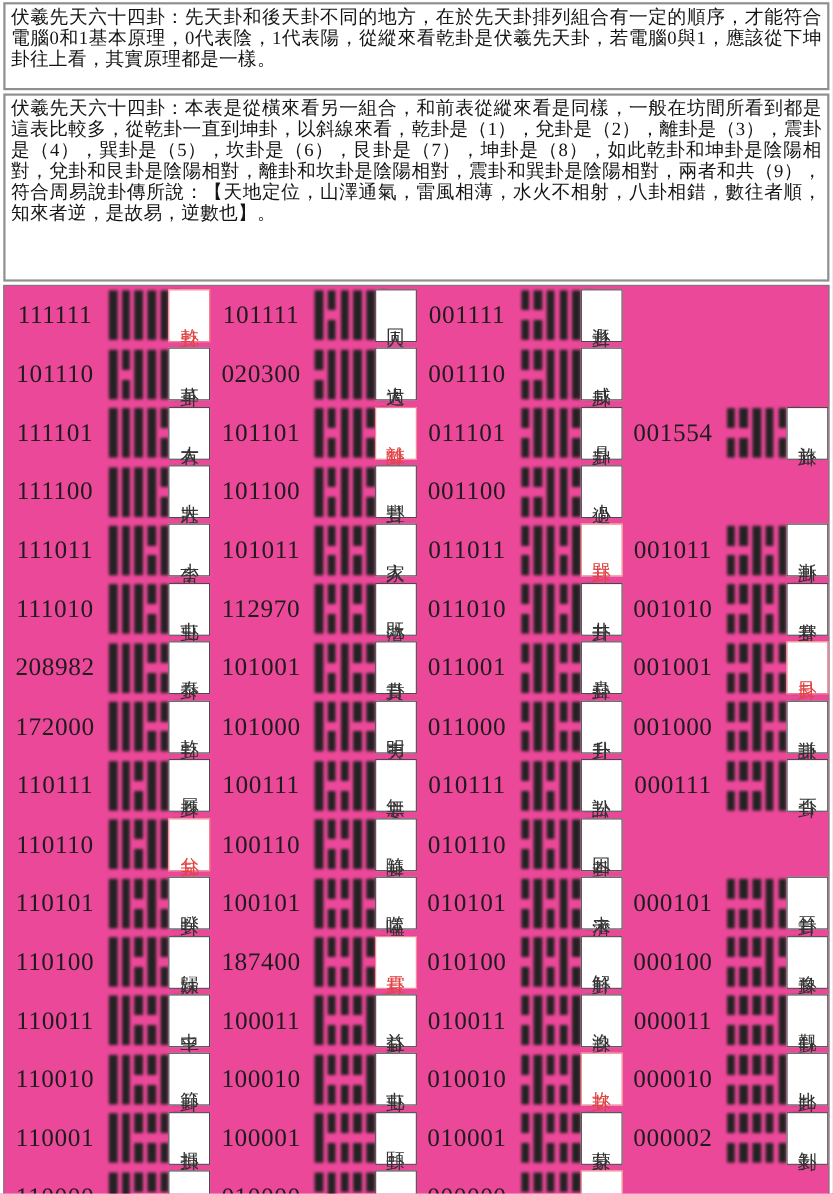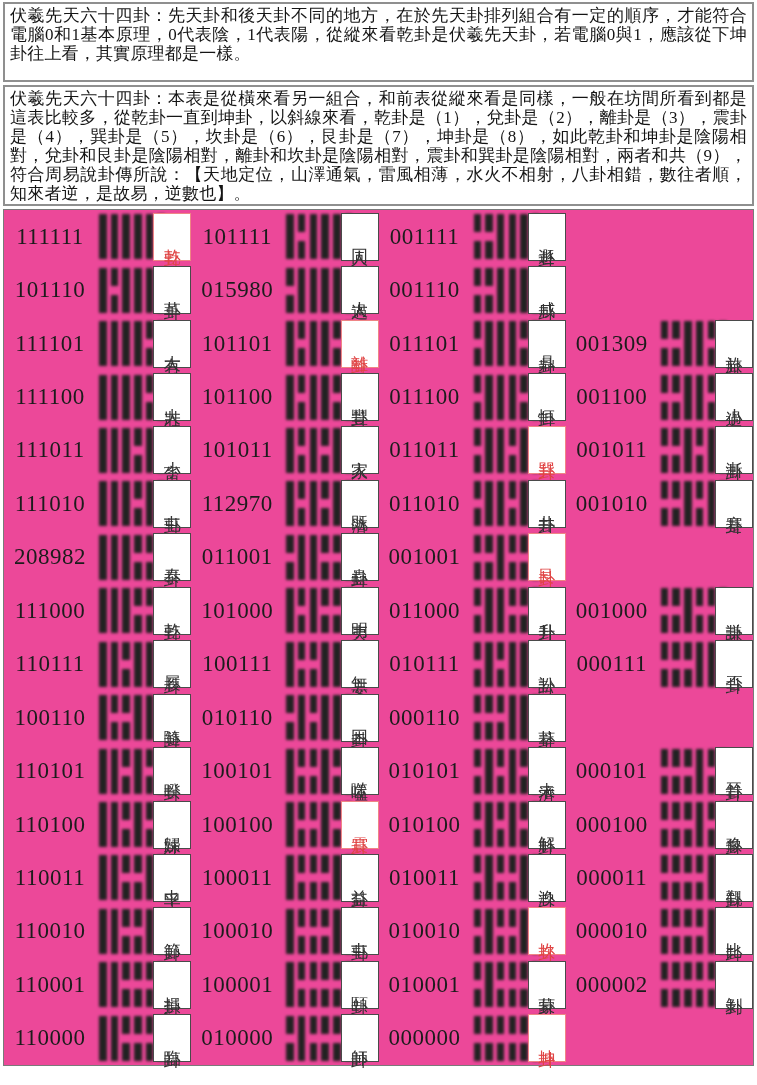--- a/index.html
+++ b/index.html
@@ -16,21 +16,21 @@
     padding: 2px 5px 12px 5px;
     font-size: 17px;
     line-height: 19px;
     text-align: justify;
     color: #141414;
     background: #fff;
     letter-spacing: 0.2px;
     overflow: hidden;
   }
   .para-box.first { height: 80px; margin-bottom: 3px; }
-  .para-box.second { height: 121px; margin-bottom: 3px; }
+  .para-box.second { height: 171px; margin-bottom: 3px; }
 
   
   .table-box {
     border: 1px solid #7a7a7a;
     height: 857px;
     display: grid;
     grid-template-rows: repeat(16, 1fr);
     background: #ec4899;
   }
   .hx-row { display: grid; grid-template-columns: repeat(4, 1fr); }
@@ -153,21 +153,21 @@
             <div class="hx-bar"></div>
             <div class="hx-bar"></div>
             <div class="hx-bar"></div>
             <div class="hx-bar broken"></div>
           </div>
           <div class="hx-name">
             <span>革卦</span>
           </div>
         </div>
         <div class="hx-cell">
-          <div class="hx-binary">015980</div>
+          <div class="hx-binary">020300</div>
           <div class="hx-fig">
             <div class="hx-bar broken"></div>
             <div class="hx-bar"></div>
             <div class="hx-bar"></div>
             <div class="hx-bar"></div>
             <div class="hx-bar"></div>
             <div class="hx-bar broken"></div>
           </div>
           <div class="hx-name">
             <span>大過</span>
@@ -225,21 +225,21 @@
             <div class="hx-bar"></div>
             <div class="hx-bar"></div>
             <div class="hx-bar broken"></div>
             <div class="hx-bar"></div>
           </div>
           <div class="hx-name">
             <span>鼎卦</span>
           </div>
         </div>
         <div class="hx-cell">
-          <div class="hx-binary">001309</div>
+          <div class="hx-binary">001554</div>
           <div class="hx-fig">
             <div class="hx-bar broken"></div>
             <div class="hx-bar broken"></div>
             <div class="hx-bar"></div>
             <div class="hx-bar"></div>
             <div class="hx-bar broken"></div>
             <div class="hx-bar"></div>
           </div>
           <div class="hx-name">
             <span>旅卦</span>
@@ -266,34 +266,20 @@
           <div class="hx-fig">
             <div class="hx-bar"></div>
             <div class="hx-bar broken"></div>
             <div class="hx-bar"></div>
             <div class="hx-bar"></div>
             <div class="hx-bar broken"></div>
             <div class="hx-bar broken"></div>
           </div>
           <div class="hx-name">
             <span>豐卦</span>
-          </div>
-        </div>
-        <div class="hx-cell">
-          <div class="hx-binary">011100</div>
-          <div class="hx-fig">
-            <div class="hx-bar broken"></div>
-            <div class="hx-bar"></div>
-            <div class="hx-bar"></div>
-            <div class="hx-bar"></div>
-            <div class="hx-bar broken"></div>
-            <div class="hx-bar broken"></div>
-          </div>
-          <div class="hx-name">
-            <span>恒卦</span>
           </div>
         </div>
         <div class="hx-cell">
           <div class="hx-binary">001100</div>
           <div class="hx-fig">
             <div class="hx-bar broken"></div>
             <div class="hx-bar broken"></div>
             <div class="hx-bar"></div>
             <div class="hx-bar"></div>
             <div class="hx-bar broken"></div>
@@ -429,20 +415,34 @@
             <div class="hx-bar"></div>
             <div class="hx-bar broken"></div>
             <div class="hx-bar broken"></div>
             <div class="hx-bar"></div>
           </div>
           <div class="hx-name">
             <span>泰卦</span>
           </div>
         </div>
         <div class="hx-cell">
+          <div class="hx-binary">101001</div>
+          <div class="hx-fig">
+            <div class="hx-bar"></div>
+            <div class="hx-bar broken"></div>
+            <div class="hx-bar"></div>
+            <div class="hx-bar broken"></div>
+            <div class="hx-bar broken"></div>
+            <div class="hx-bar"></div>
+          </div>
+          <div class="hx-name">
+            <span>賁卦</span>
+          </div>
+        </div>
+        <div class="hx-cell">
           <div class="hx-binary">011001</div>
           <div class="hx-fig">
             <div class="hx-bar broken"></div>
             <div class="hx-bar"></div>
             <div class="hx-bar"></div>
             <div class="hx-bar broken"></div>
             <div class="hx-bar broken"></div>
             <div class="hx-bar"></div>
           </div>
           <div class="hx-name">
@@ -459,21 +459,21 @@
             <div class="hx-bar broken"></div>
             <div class="hx-bar"></div>
           </div>
           <div class="hx-name red">
             <span>艮卦</span>
           </div>
         </div>
       </div>
       <div class="hx-row">
         <div class="hx-cell">
-          <div class="hx-binary">111000</div>
+          <div class="hx-binary">172000</div>
           <div class="hx-fig">
             <div class="hx-bar"></div>
             <div class="hx-bar"></div>
             <div class="hx-bar"></div>
             <div class="hx-bar broken"></div>
             <div class="hx-bar broken"></div>
             <div class="hx-bar broken"></div>
           </div>
           <div class="hx-name">
             <span>乾卦</span>
@@ -575,20 +575,34 @@
             <div class="hx-bar"></div>
             <div class="hx-bar"></div>
           </div>
           <div class="hx-name">
             <span>否卦</span>
           </div>
         </div>
       </div>
       <div class="hx-row">
         <div class="hx-cell">
+          <div class="hx-binary">110110</div>
+          <div class="hx-fig">
+            <div class="hx-bar"></div>
+            <div class="hx-bar"></div>
+            <div class="hx-bar broken"></div>
+            <div class="hx-bar"></div>
+            <div class="hx-bar"></div>
+            <div class="hx-bar broken"></div>
+          </div>
+          <div class="hx-name red">
+            <span>兌卦</span>
+          </div>
+        </div>
+        <div class="hx-cell">
           <div class="hx-binary">100110</div>
           <div class="hx-fig">
             <div class="hx-bar"></div>
             <div class="hx-bar broken"></div>
             <div class="hx-bar broken"></div>
             <div class="hx-bar"></div>
             <div class="hx-bar"></div>
             <div class="hx-bar broken"></div>
           </div>
           <div class="hx-name">
@@ -602,34 +616,20 @@
             <div class="hx-bar"></div>
             <div class="hx-bar broken"></div>
             <div class="hx-bar"></div>
             <div class="hx-bar"></div>
             <div class="hx-bar broken"></div>
           </div>
           <div class="hx-name">
             <span>困卦</span>
           </div>
         </div>
-        <div class="hx-cell">
-          <div class="hx-binary">000110</div>
-          <div class="hx-fig">
-            <div class="hx-bar broken"></div>
-            <div class="hx-bar broken"></div>
-            <div class="hx-bar broken"></div>
-            <div class="hx-bar"></div>
-            <div class="hx-bar"></div>
-            <div class="hx-bar broken"></div>
-          </div>
-          <div class="hx-name">
-            <span>萃卦</span>
-          </div>
-        </div>
       </div>
       <div class="hx-row">
         <div class="hx-cell">
           <div class="hx-binary">110101</div>
           <div class="hx-fig">
             <div class="hx-bar"></div>
             <div class="hx-bar"></div>
             <div class="hx-bar broken"></div>
             <div class="hx-bar"></div>
             <div class="hx-bar broken"></div>
@@ -691,21 +691,21 @@
             <div class="hx-bar broken"></div>
             <div class="hx-bar"></div>
             <div class="hx-bar broken"></div>
             <div class="hx-bar broken"></div>
           </div>
           <div class="hx-name">
             <span>歸妹</span>
           </div>
         </div>
         <div class="hx-cell">
-          <div class="hx-binary">100100</div>
+          <div class="hx-binary">187400</div>
           <div class="hx-fig">
             <div class="hx-bar"></div>
             <div class="hx-bar broken"></div>
             <div class="hx-bar broken"></div>
             <div class="hx-bar"></div>
             <div class="hx-bar broken"></div>
             <div class="hx-bar broken"></div>
           </div>
           <div class="hx-name red">
             <span>震卦</span>

